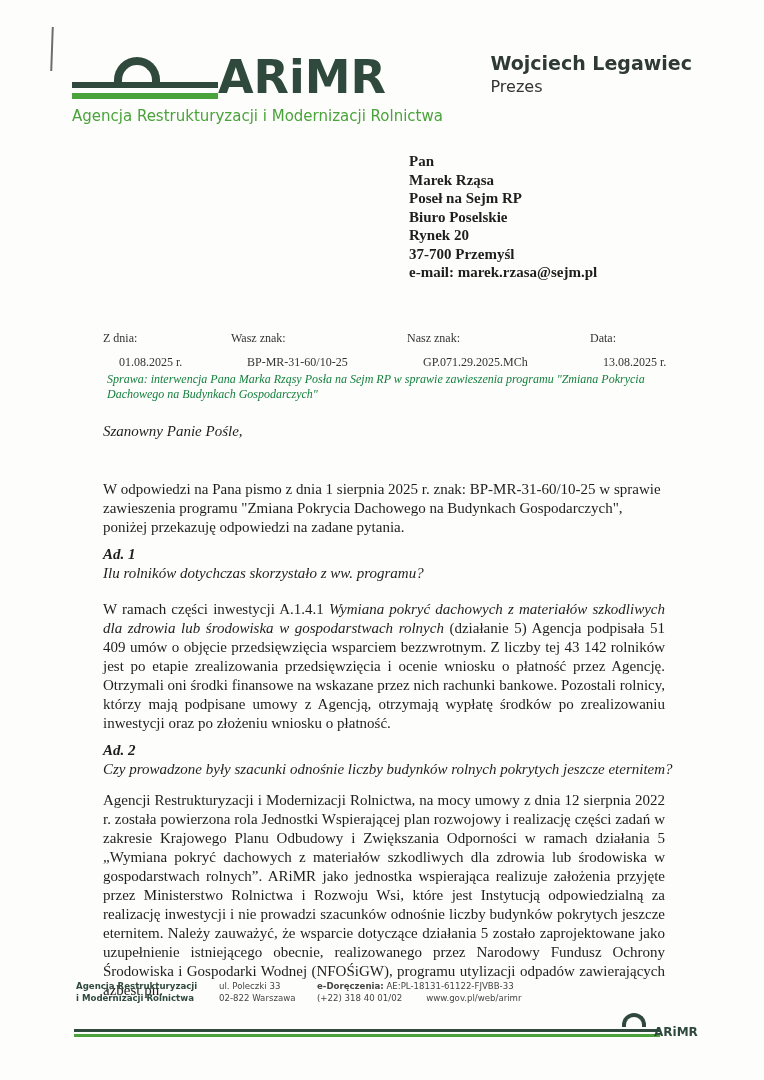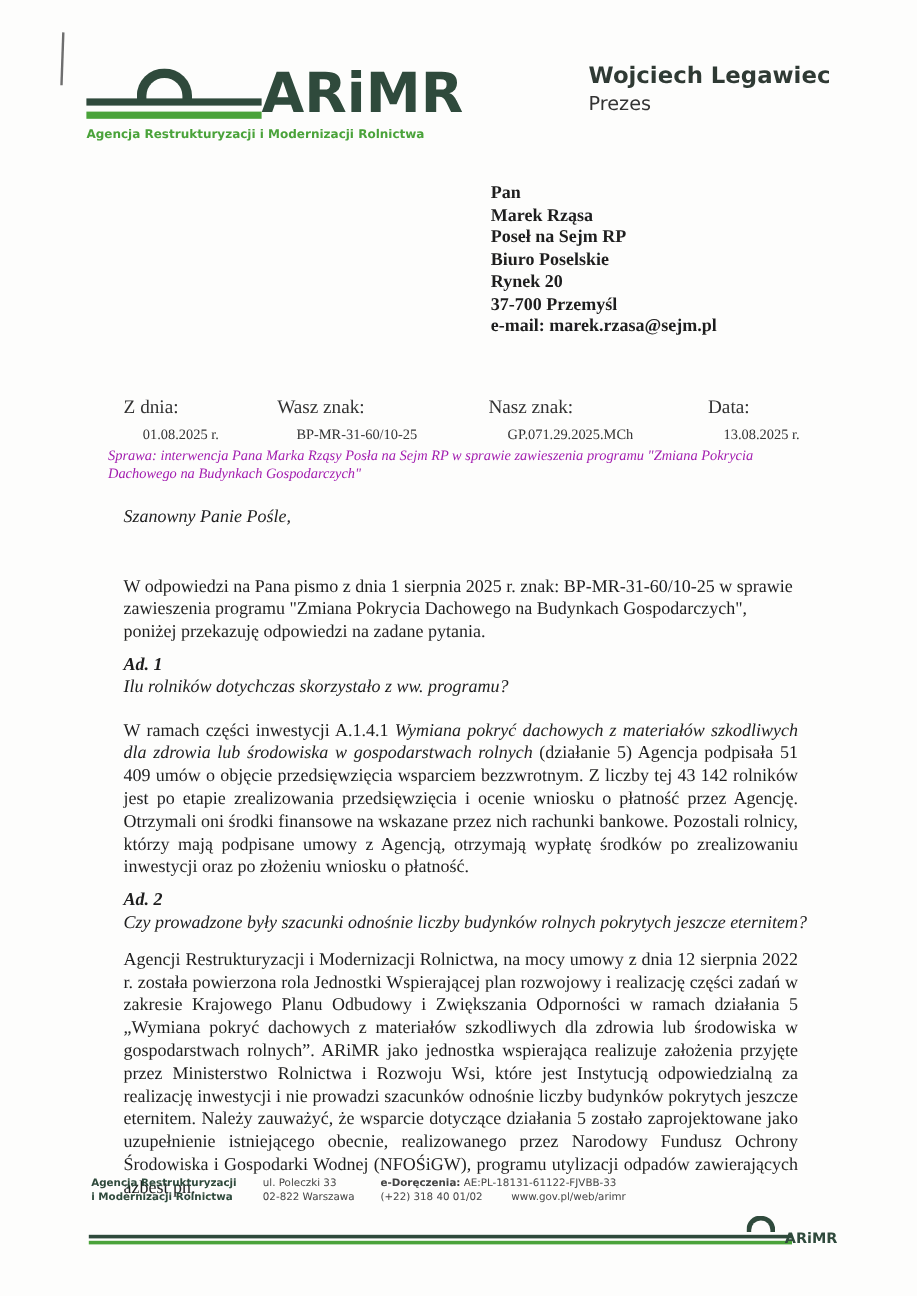--- a/index.html
+++ b/index.html
@@ -14,34 +14,34 @@
 
     
     .pen-mark { left: 51px; top: 27px; width: 2px; height: 44px; background: #6e6e6e; transform: rotate(2deg); }
 
     
     .logo { left: 72px; top: 52px; width: 240px; height: 65px; }
     .logo-arch { position: absolute; left: 42px; top: 5px; width: 46px; height: 46px; border: 8px solid #2f4a3c; border-bottom: none; border-radius: 46px 46px 0 0; box-sizing: border-box; height: 26px; }
     .logo-bar-dark { position: absolute; left: 0; top: 30px; width: 146px; height: 6px; background: #2f4a3c; }
     .logo-bar-green { position: absolute; left: 0; top: 41px; width: 146px; height: 6px; background: #4aa33a; }
     .logo-text { position: absolute; left: 146px; top: 0; font-family: "DejaVu Sans", sans-serif; font-weight: bold; font-size: 46px; color: #2f4a3c; letter-spacing: 0; line-height: 50px; }
-    .logo-sub { position: absolute; left: 0; top: 55px; font-family: "DejaVu Sans", sans-serif; font-size: 10px; color: #4aa33a; white-space: nowrap; font-weight: bold; }
+    .logo-sub { position: absolute; left: 0; top: 55px; font-family: "DejaVu Sans", sans-serif; font-size: 15px; color: #4aa33a; white-space: nowrap; }
 
     
     .signatory { right: 72px; top: 50px; text-align: left; font-family: "DejaVu Sans", sans-serif; color: #2f3a34; }
     .signatory .name { font-weight: bold; font-size: 19px; line-height: 26px; }
     .signatory .role { font-size: 16px; line-height: 22px; color: #333; }
 
     
     .address { left: 409px; top: 152px; font-weight: bold; font-size: 15px; line-height: 18.5px; }
 
     
-    .ref-label { top: 331px; font-size: 16px; color: #333; }
+    .ref-label { top: 331px; font-size: 12px; color: #333; }
     .ref-val { top: 355px; font-size: 12px; color: #333; margin-left: 16px; }
-    .subject { left: 90px; top: 372px; width: 580px; font-style: italic; font-size: 12px; line-height: 15px; color: #a21caf; }
+    .subject { left: 107px; top: 372px; width: 580px; font-style: italic; font-size: 12px; line-height: 15px; color: #15803d; }
 
     
     .body-text { left: 103px; width: 562px; font-size: 15px; line-height: 19px; }
     .justify { text-align: justify; }
     .greeting { left: 103px; top: 423px; font-style: italic; font-size: 15px; }
     .heading { left: 103px; font-weight: bold; font-size: 15px; line-height: 19px; font-style: italic; }
     .question { left: 103px; font-style: italic; font-size: 15px; line-height: 19px; }
 
     
     .footer-col { top: 981px; font-family: "DejaVu Sans", sans-serif; font-size: 8.6px; line-height: 11.5px; color: #444; white-space: nowrap; }

